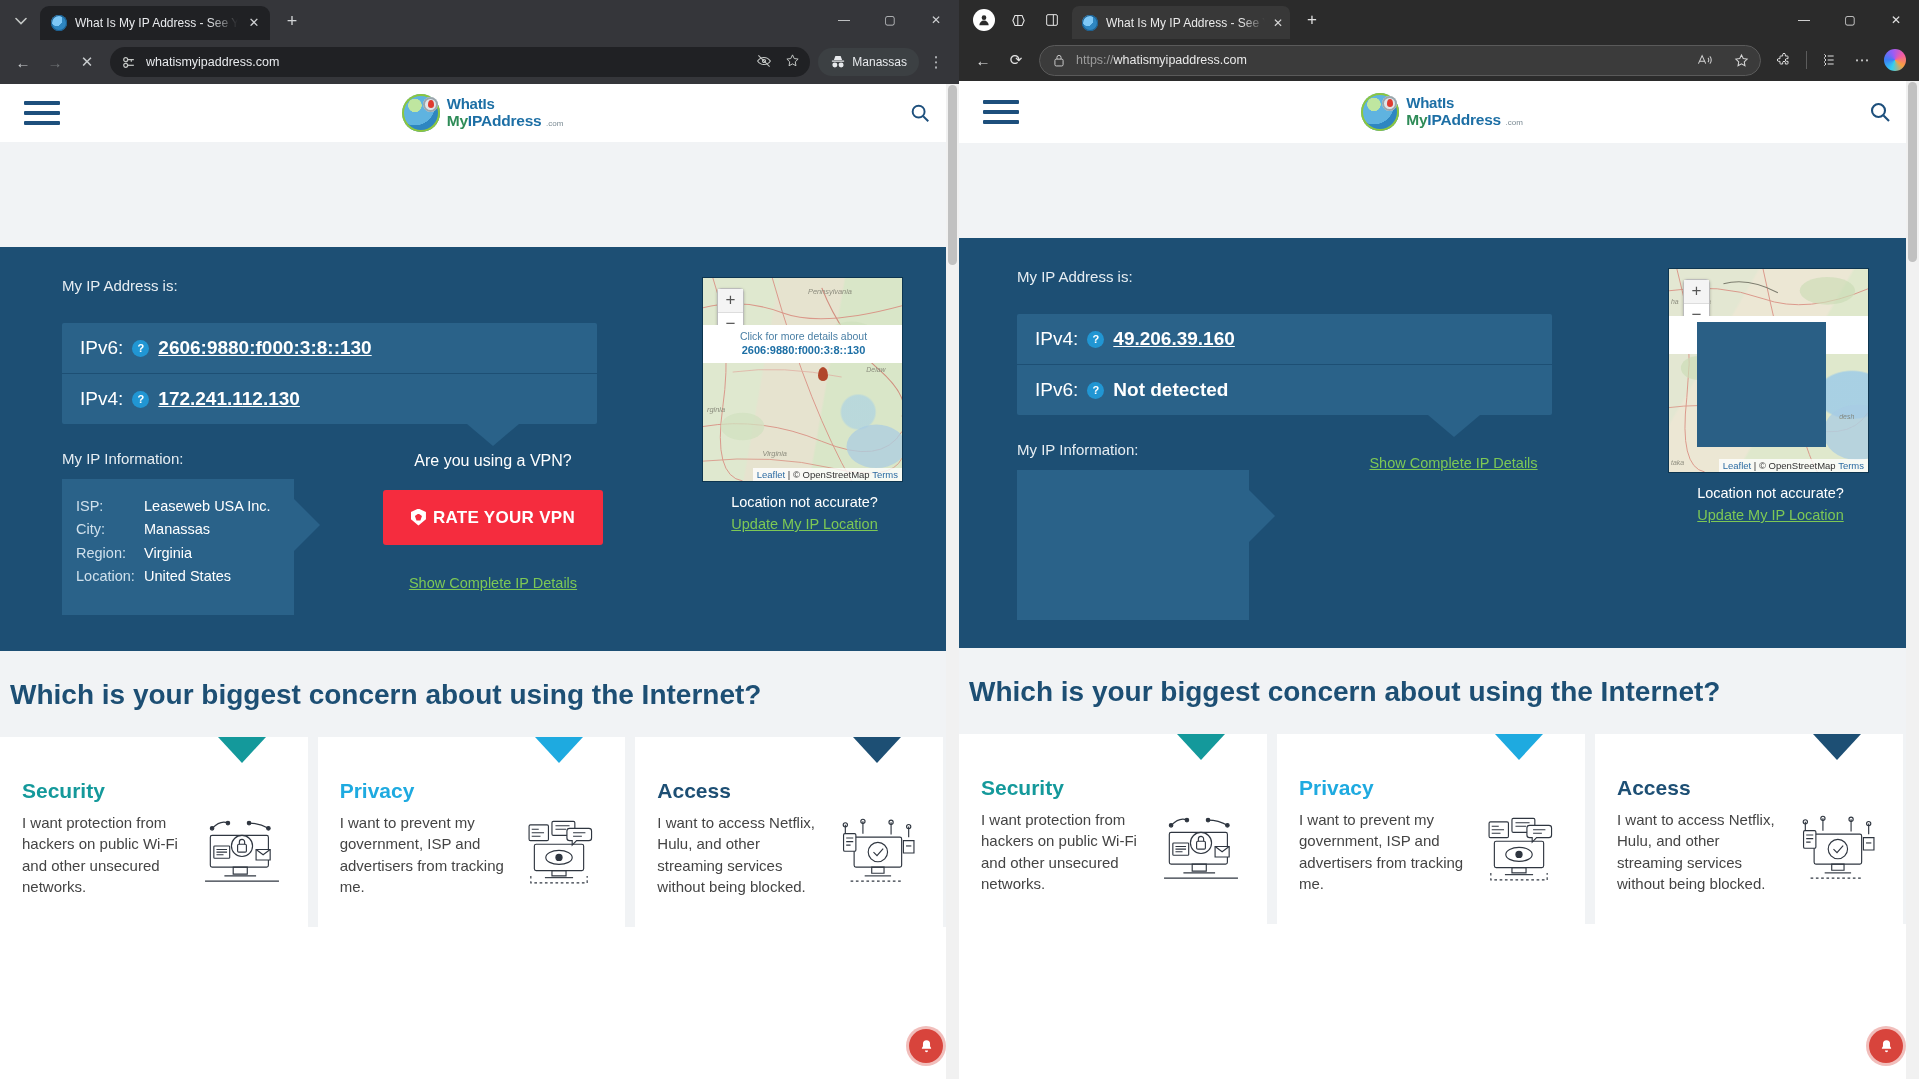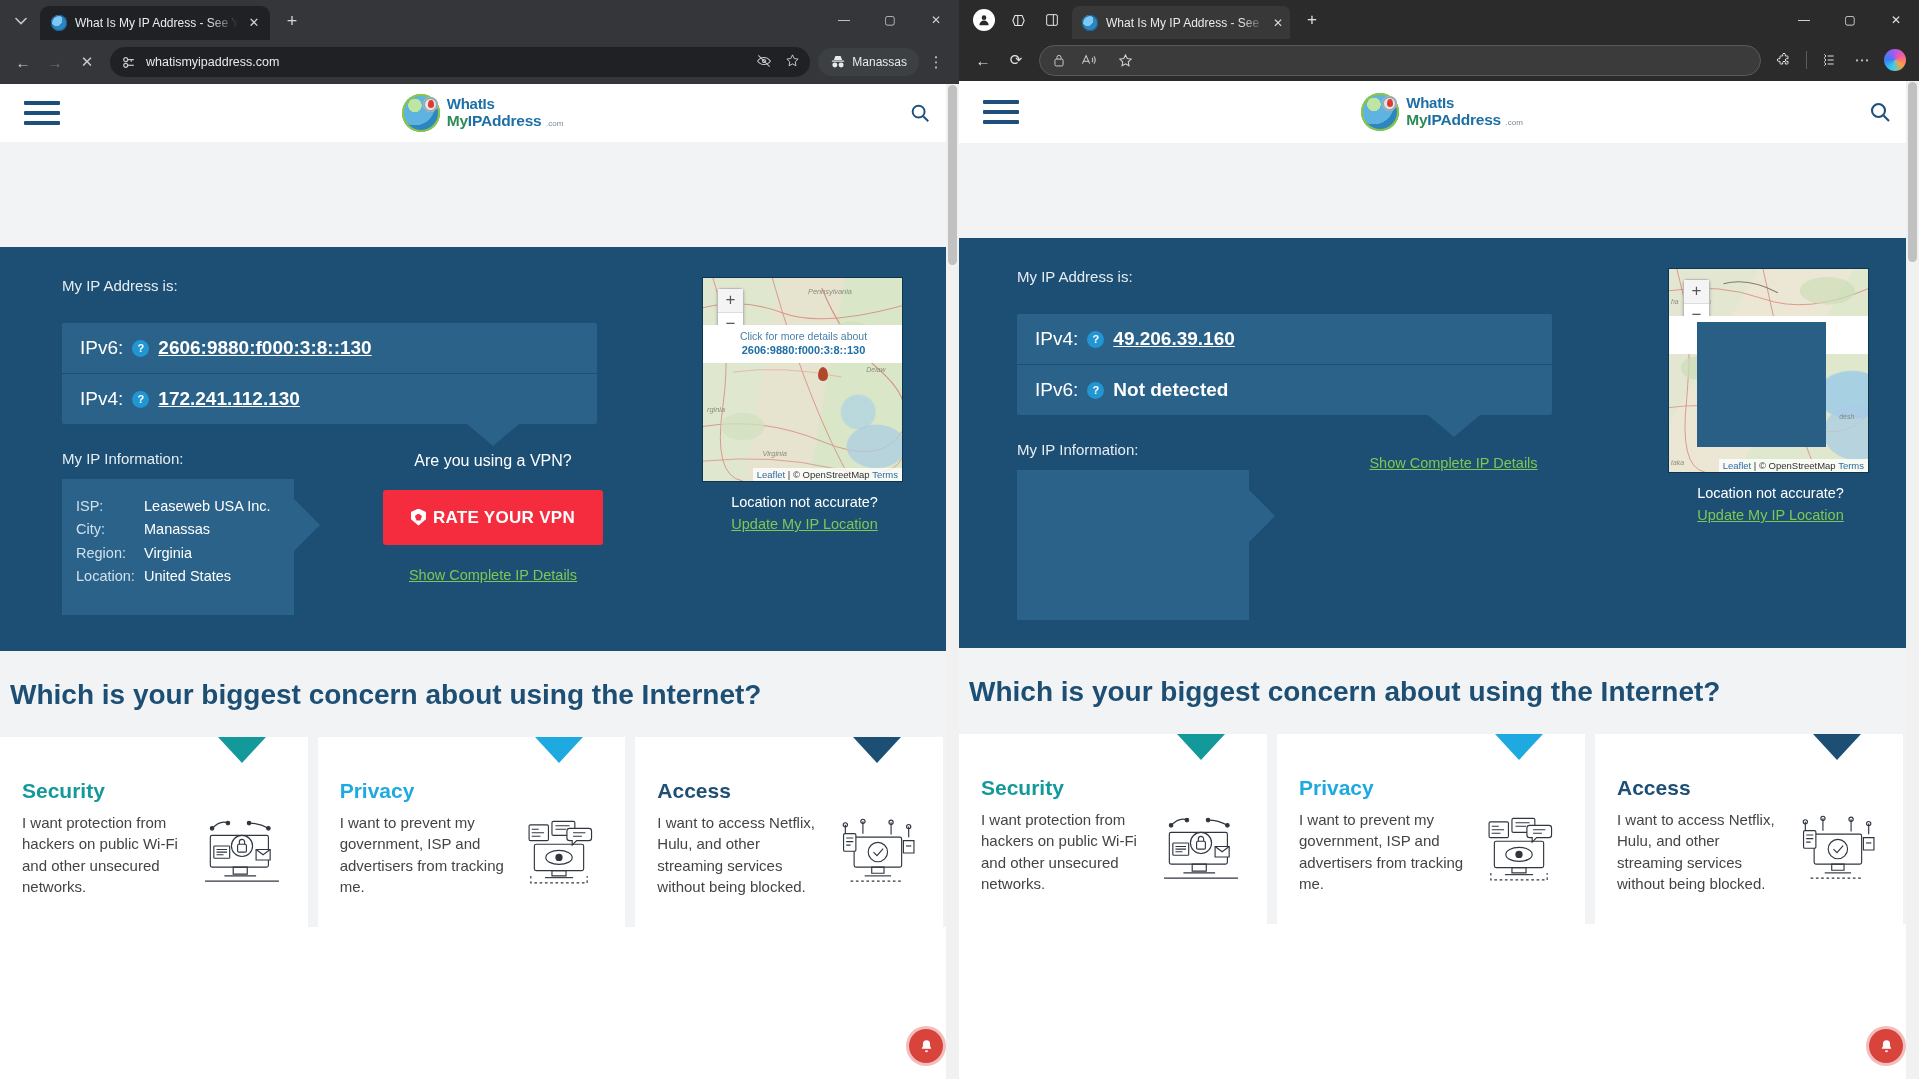--- a/index.html
+++ b/index.html
@@ -124,21 +124,21 @@
   .info-card.blank { min-height: 150px; }
   .info-line { display: flex; font-size: 14.5px; color: #fff; line-height: 1.62; }
   .info-line .k { color: #cfe0ec; width: 68px; flex: 0 0 68px; }
   .info-line .v { font-weight: 500; }
 
   .cta-col { flex: 1; text-align: center; padding-top: 0; position: relative; }
   .cta-col .q { color: #fff; font-size: 16px; line-height: 1.35; }
   .notch { position: absolute; top: -26px; left: 50%; transform: translateX(-50%);
      width: 0; height: 0; border-left: 26px solid transparent; border-right: 26px solid transparent; border-top: 22px solid #2a6289; }
   .cta-btn { display: block; background: #f52c3e; color: #fff; font-weight: bold; border-radius: 3px;
-     margin: 18px auto 8px; padding: 17px 10px; font-size: 17px; letter-spacing: .3px; line-height: 1.28;
+     margin: 18px auto 16px; padding: 17px 10px; font-size: 17px; letter-spacing: .3px; line-height: 1.28;
      border: none; cursor: pointer; font-family: inherit; }
   .cta-btn .shield { display: inline-block; width: 15px; height: 17px; vertical-align: -3px; margin-right: 7px;
     background: #fff; clip-path: polygon(50% 0,100% 20%,100% 62%,50% 100%,0 62%,0 20%); position: relative; }
   .cta-btn .shield::after { content:""; position:absolute; left:4px; top:5px; width:7px;height:7px;
     background:#f52c3e; clip-path: polygon(50% 0,100% 35%,78% 100%,22% 100%,0 35%); }
   .greenlink { color: #7dc855; font-size: 14.5px; text-decoration: underline; display: inline-block; margin-top: 14px; cursor:pointer;}
 
   .map-col { width: 205px; flex: 0 0 205px; text-align: center; }
   .map { width: 201px; height: 205px; position: relative; overflow: hidden; border: 1px solid #0d3550;
     background:
@@ -490,20 +490,21 @@
     <div class="e-toolbar">
       <div class="e-ticon">←</div>
       <div class="e-ticon">⟳</div>
       <div class="e-omni">
         <span style="display:flex">
           <svg width="14" height="15" viewBox="0 0 20 22" fill="none" stroke="#d0d0d0" stroke-width="1.4">
               <rect x="4" y="9" width="12" height="10" rx="2"></rect>
               <path d="M7 9V6.5a3 3 0 016 0V9"></path>
             </svg>
         </span>
+        <span class="url"><span>https://</span><b>whatismyipaddress.com</b></span>
         <span class="ric">
           <svg width="16" height="14" viewBox="0 0 22 18" fill="none" stroke="#d6d6d6" stroke-width="1.4">
               <path d="M2 14L7 3l5 11M3.8 10.6h6.4"></path>
               <path d="M15 6c1.6 1.2 1.6 4.8 0 6M17.6 4c2.6 2 2.6 8 0 10"></path>
             </svg>
         </span>
         <span class="ric">
           <svg width="15" height="15" viewBox="0 0 20 20" fill="none" stroke="#d6d6d6" stroke-width="1.4">
               <path d="M10 2.5l2.3 4.9 5.2.7-3.8 3.7.9 5.2L10 14.5 5.4 17l.9-5.2L2.5 8.1l5.2-.7z"></path>
             </svg>

